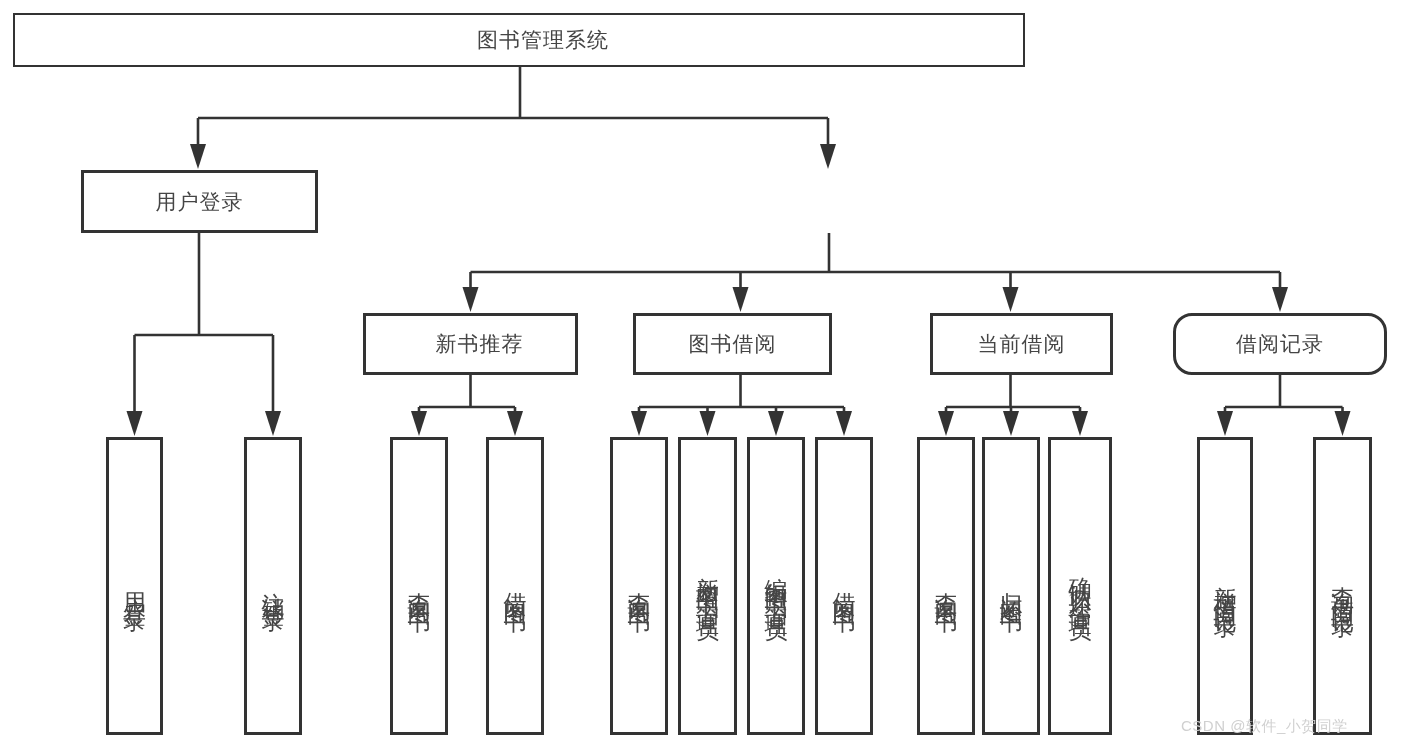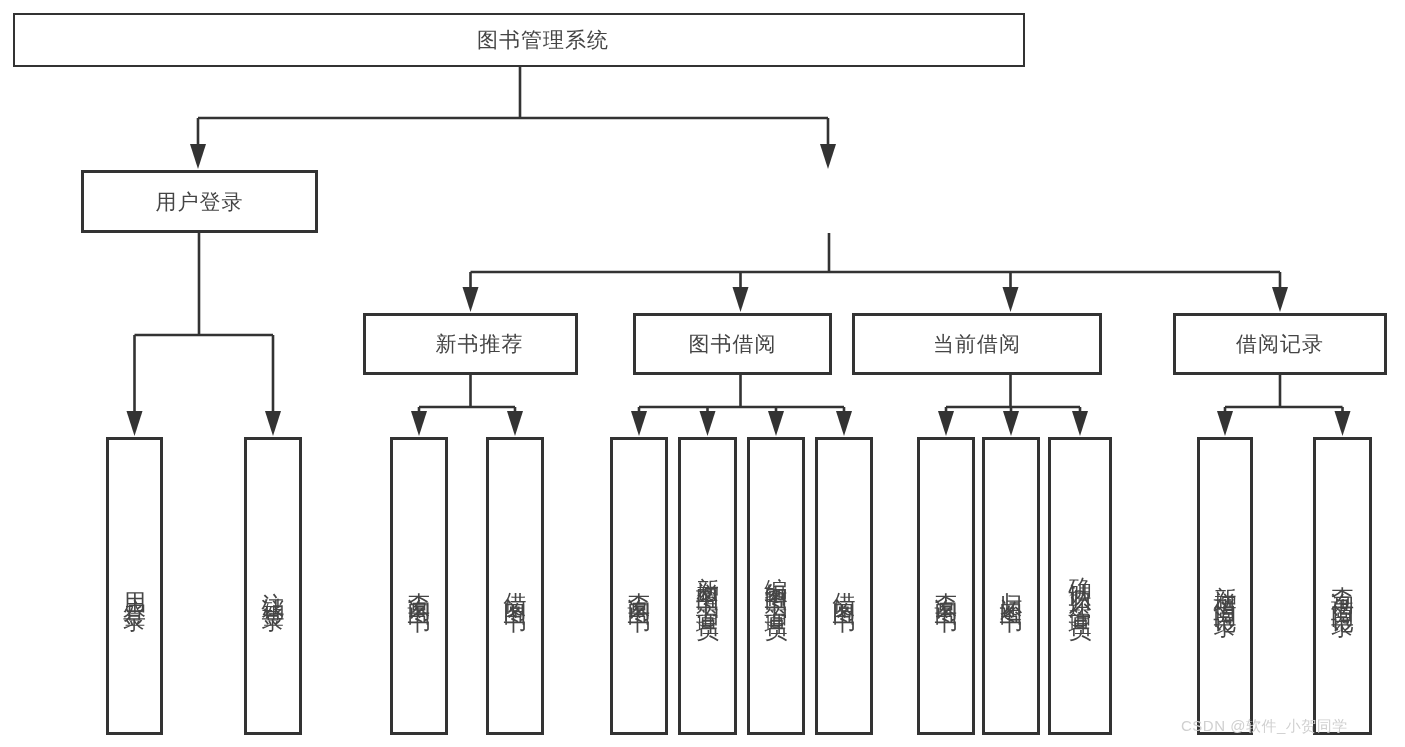--- a/index.html
+++ b/index.html
@@ -120,24 +120,24 @@
   <div class="box h-box" style="left:81px;top:170px;width:237px;height:63px;">
     <span>用户登录</span>
   </div>
 
   <div class="box h-box" style="left:363px;top:313px;width:215px;height:62px;padding-left:18px;">
     <span>新书推荐</span>
   </div>
   <div class="box h-box" style="left:633px;top:313px;width:199px;height:62px;">
     <span>图书借阅</span>
   </div>
-  <div class="box h-box" style="left:852px;top:313px;width:250px;height:62px;text-align:right;">
+  <div class="box h-box" style="left:930px;top:313px;width:183px;height:62px;text-align:right;">
     <span>当前借阅</span>
   </div>
-  <div class="box h-box" style="left:1173px;top:313px;width:214px;height:62px;">
+  <div class="box h-box" style="left:1173px;top:313px;width:214px;height:62px;border-radius:19px;">
     <span>借阅记录</span>
   </div>
 
   <div class="box v-box" style="left:106px;top:437px;width:57px;height:298px;">
     <span>用户登录</span>
   </div>
   <div class="box v-box" style="left:244px;top:437px;width:58px;height:298px;">
     <span>注销登录</span>
   </div>
 

